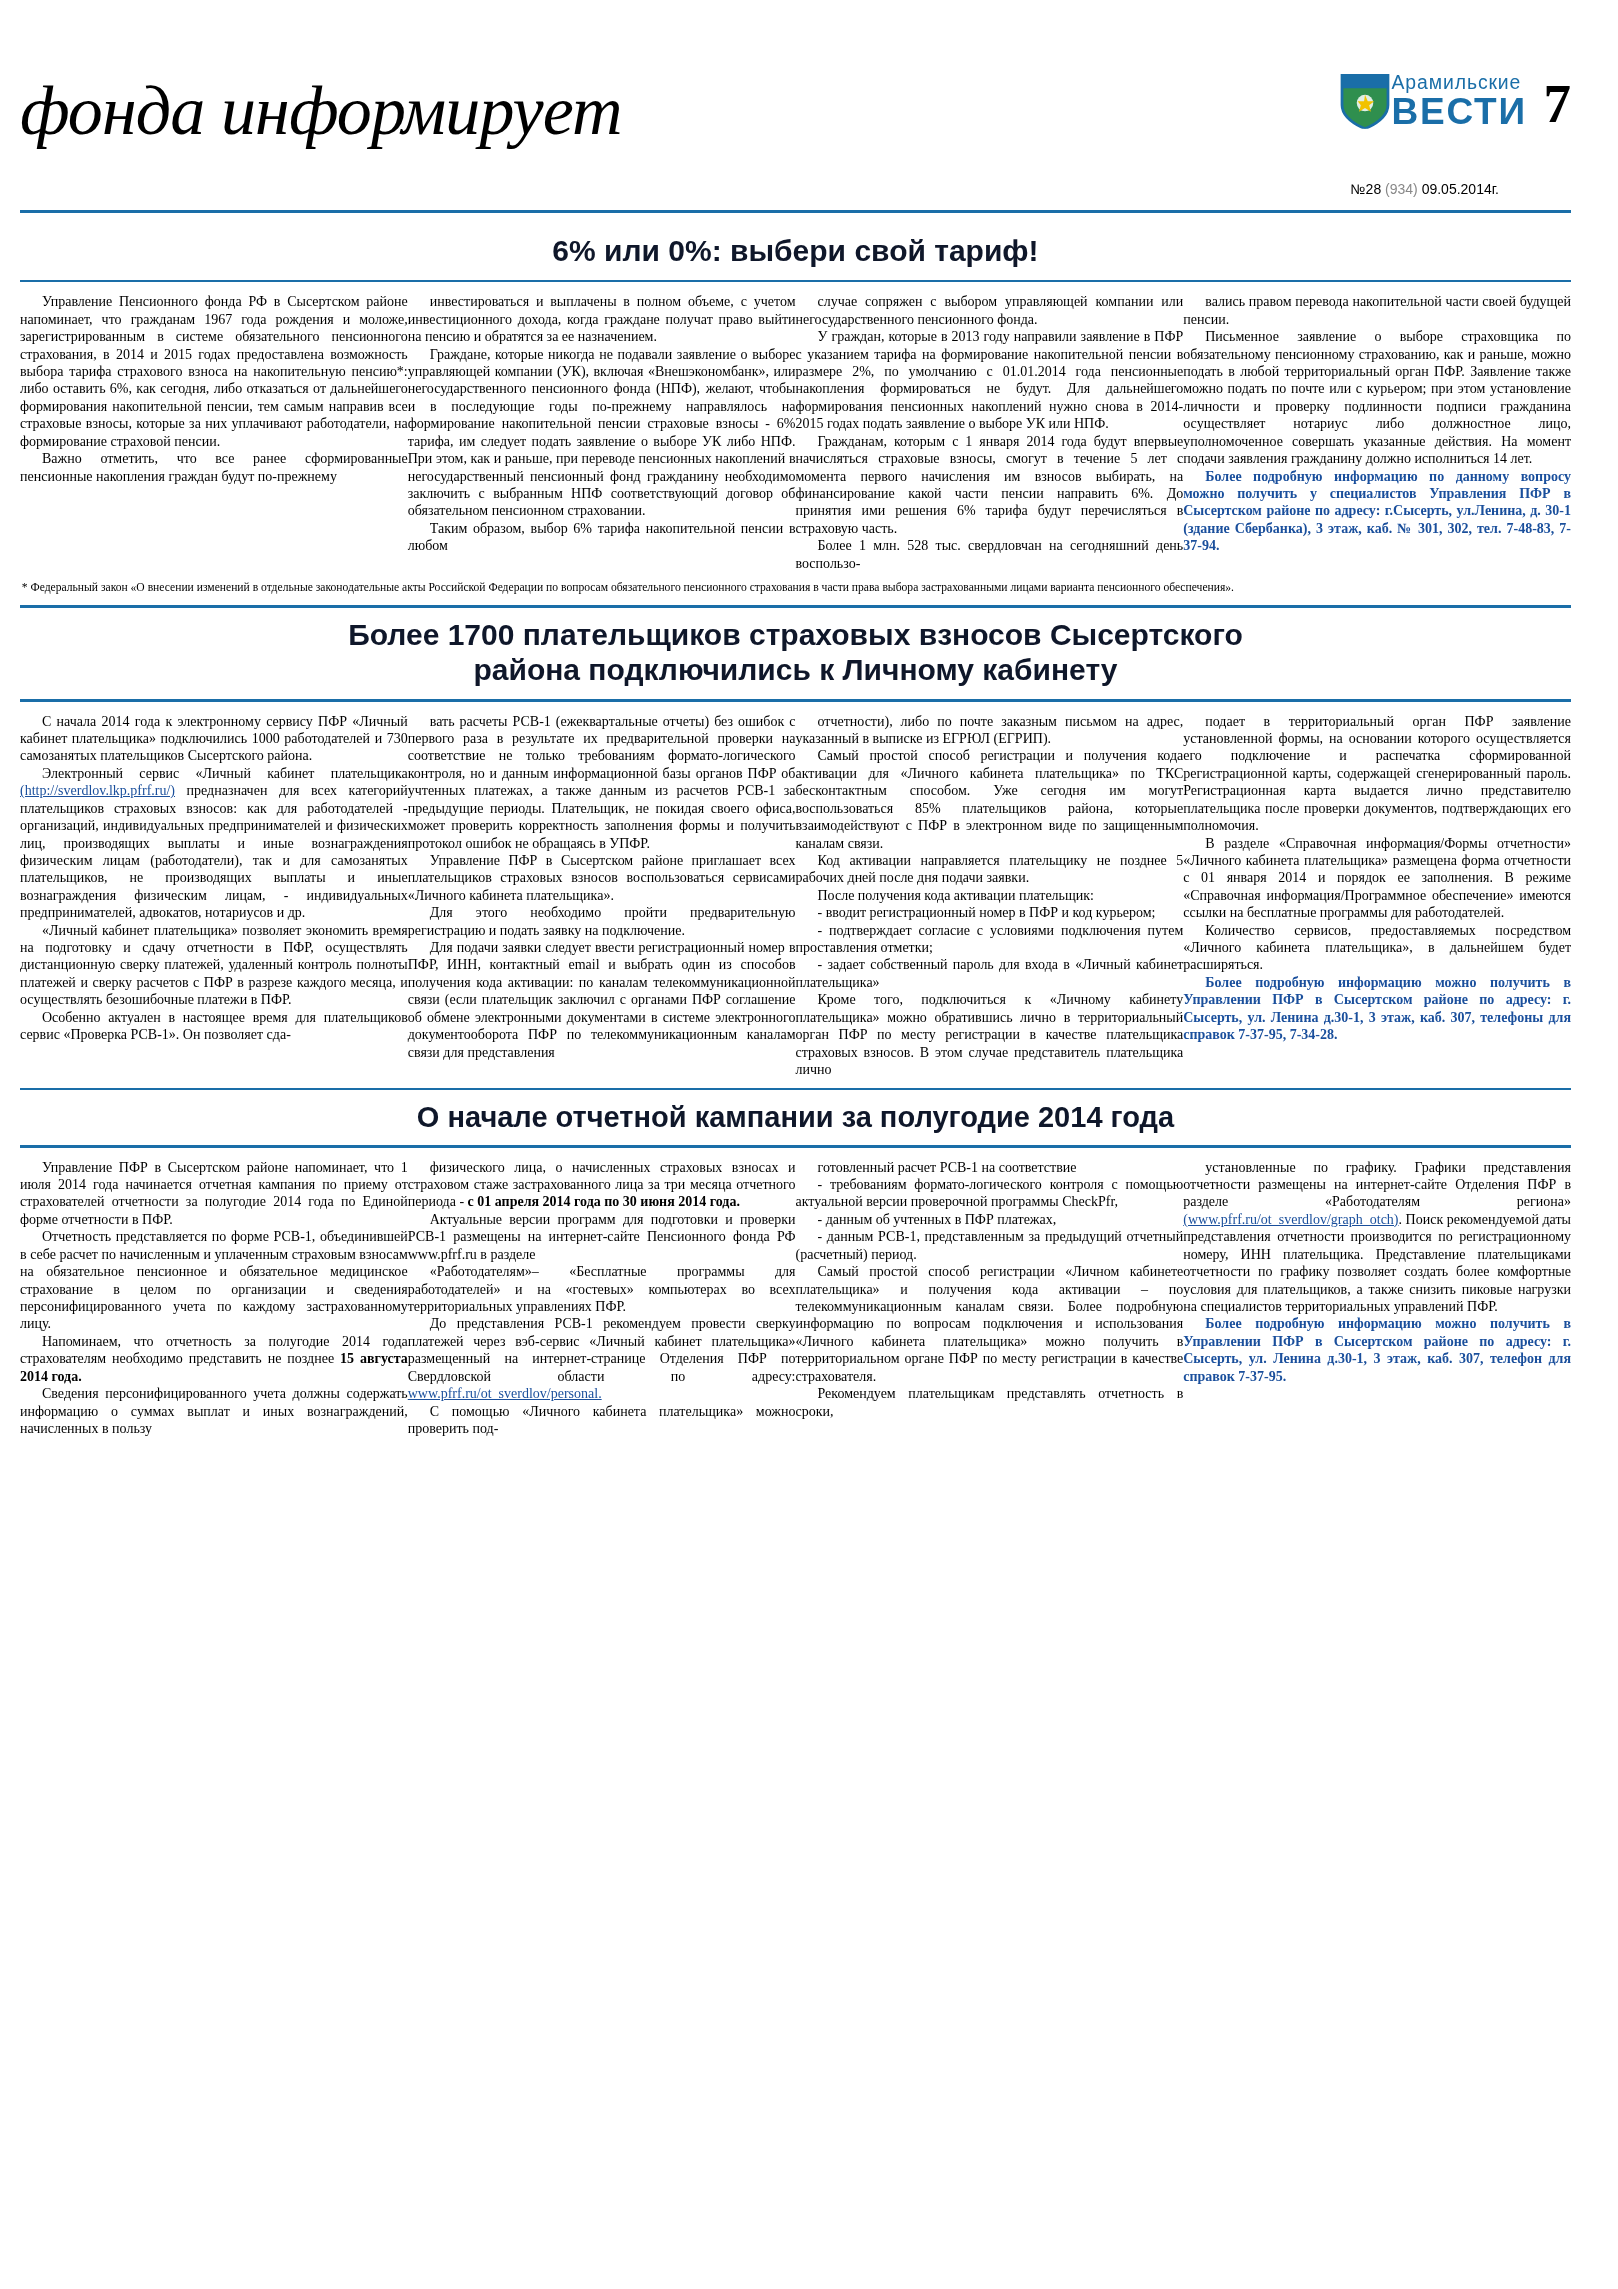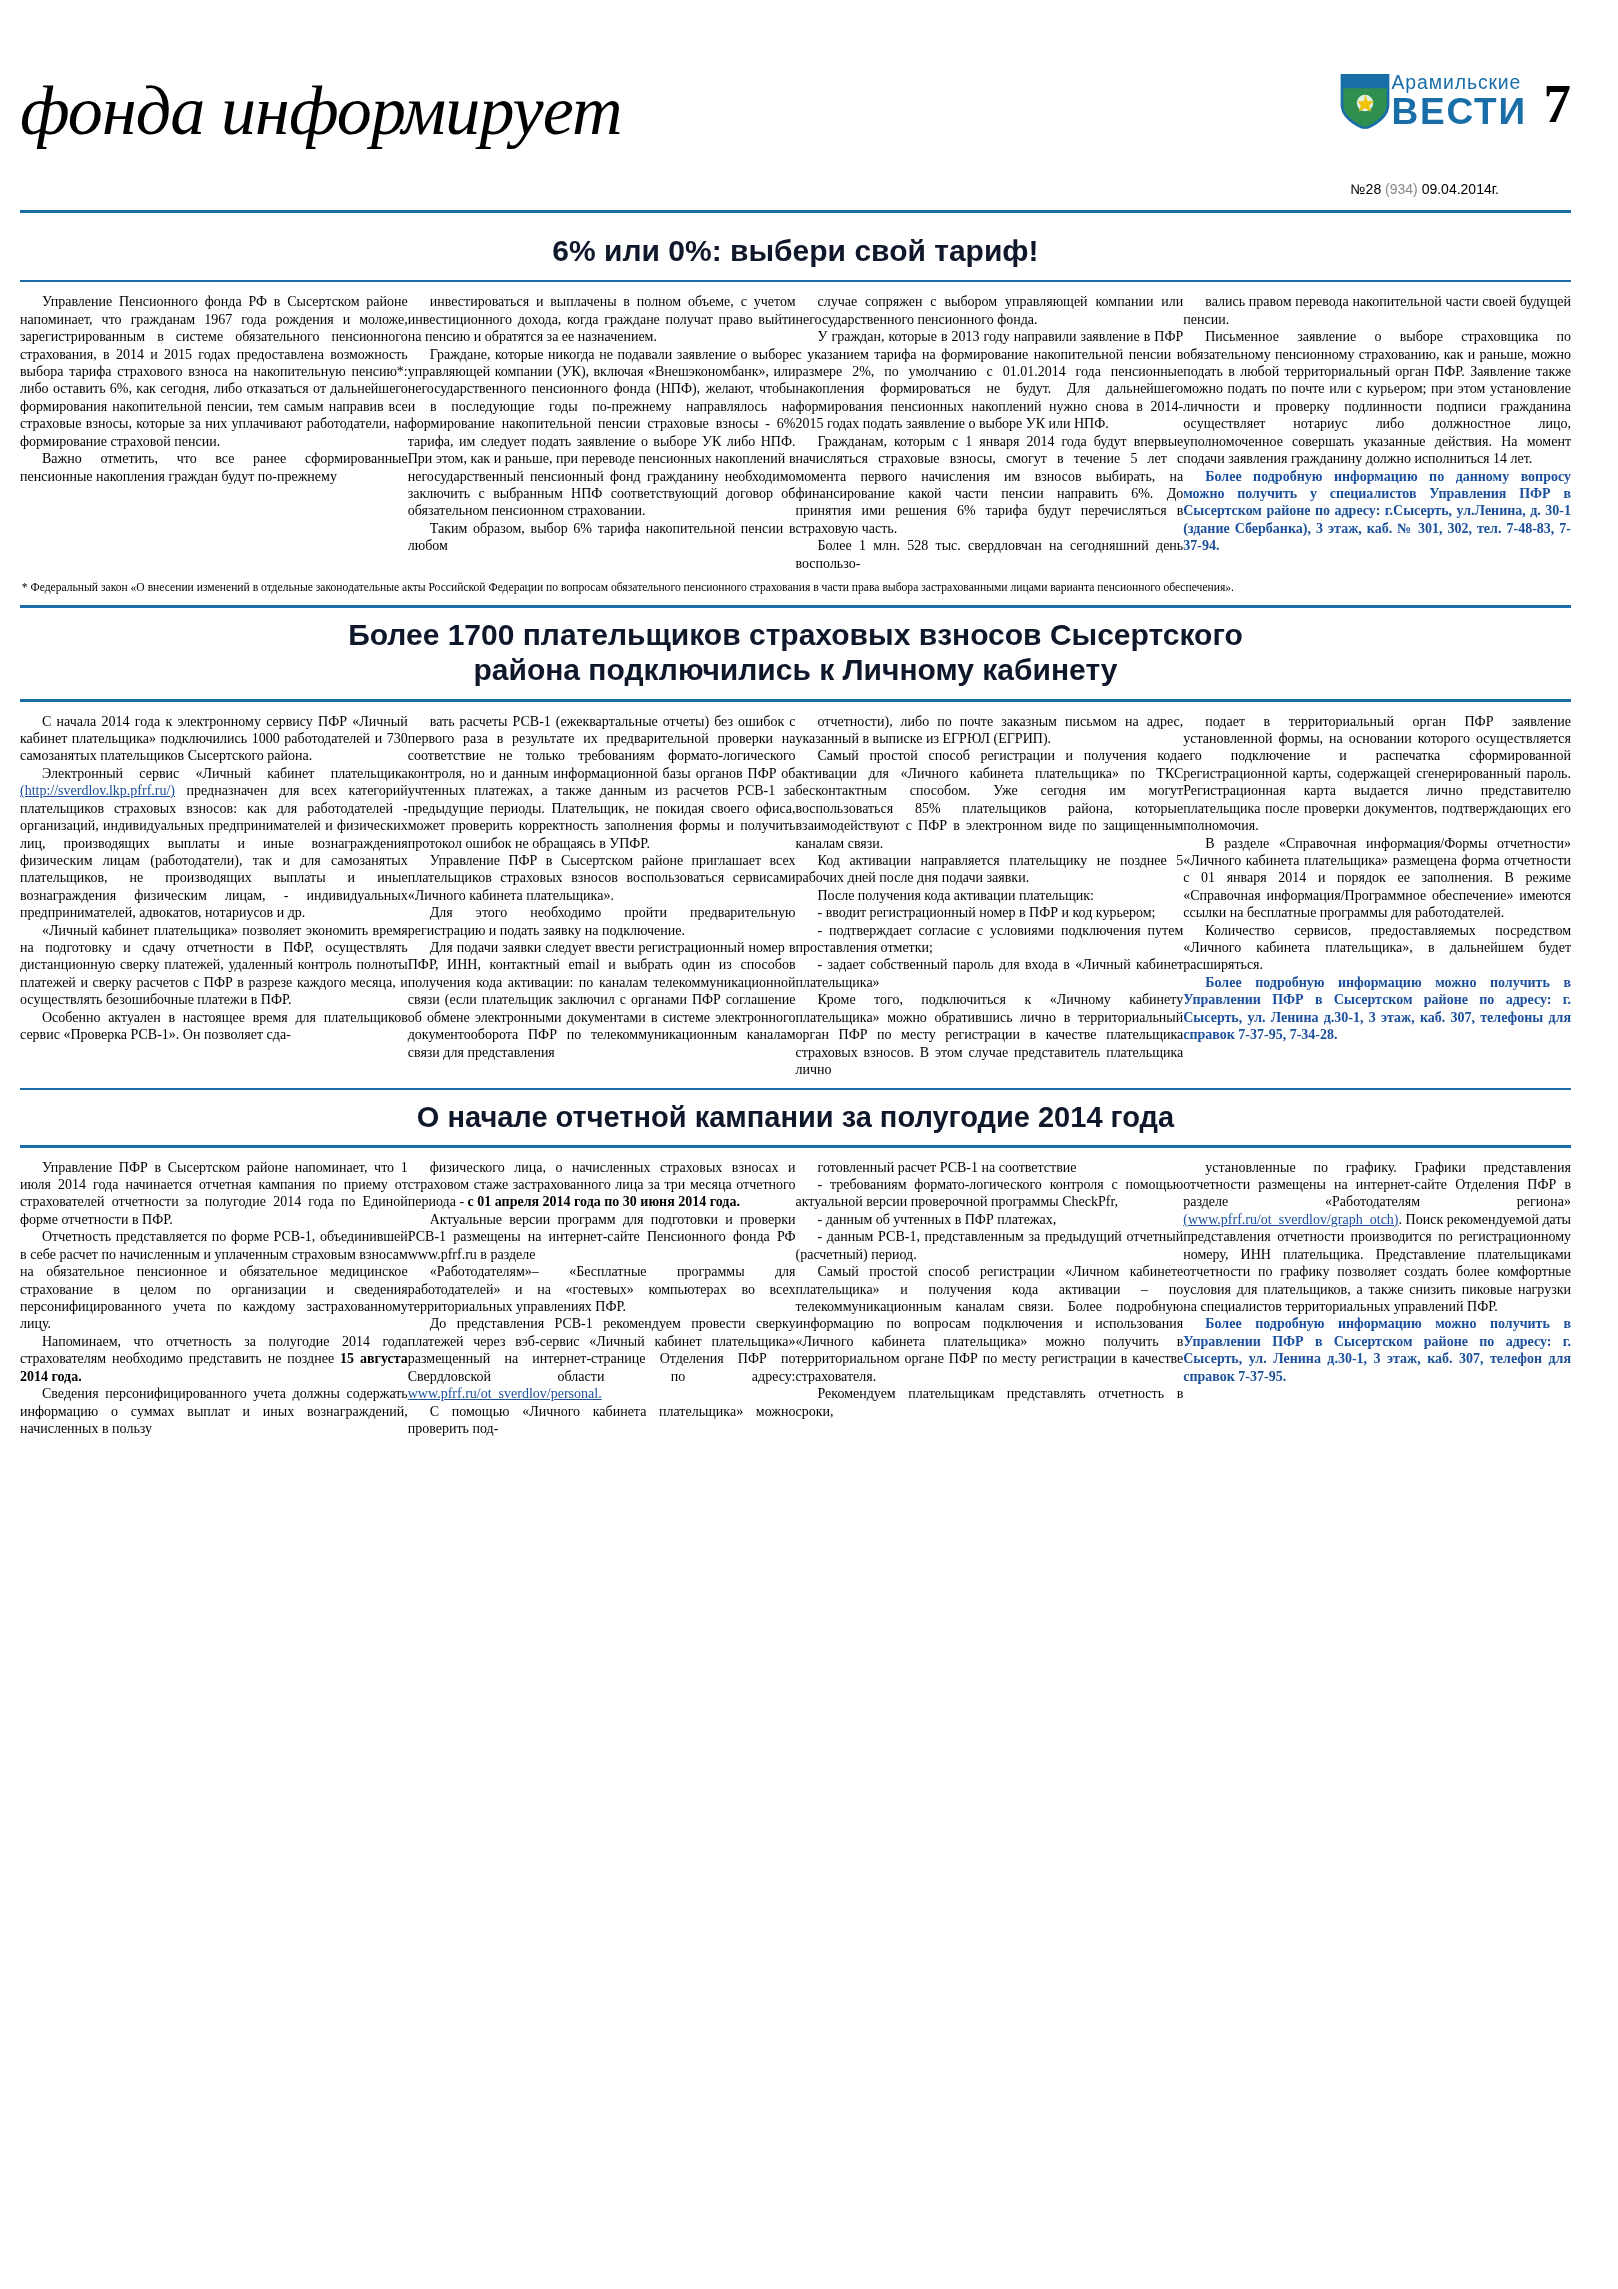--- a/index.html
+++ b/index.html
@@ -188,21 +188,21 @@
           <span class="logo-line1">Арамильские</span>
           <span class="logo-line2">ВЕСТИ</span>
         </div>
       </div>
       <div class="page-number">7</div>
     </div>
 
     <div class="issue-line">
       <span>№28</span>
       <span class="grey">(934)</span>
-      <span>09.04.2014г.</span>
+      <span>09.05.2014г.</span>
     </div>
 
     <div class="masthead-rule"></div>
   </div>
 
   <div class="content">
 
     <div class="section">
       <div class="section-head">6% или 0%: выбери свой тариф!</div>
       <div class="rule-blue"></div>

